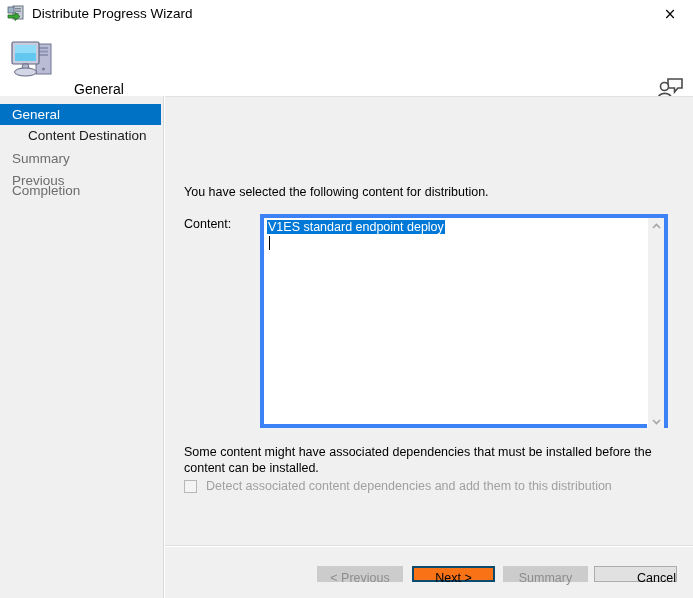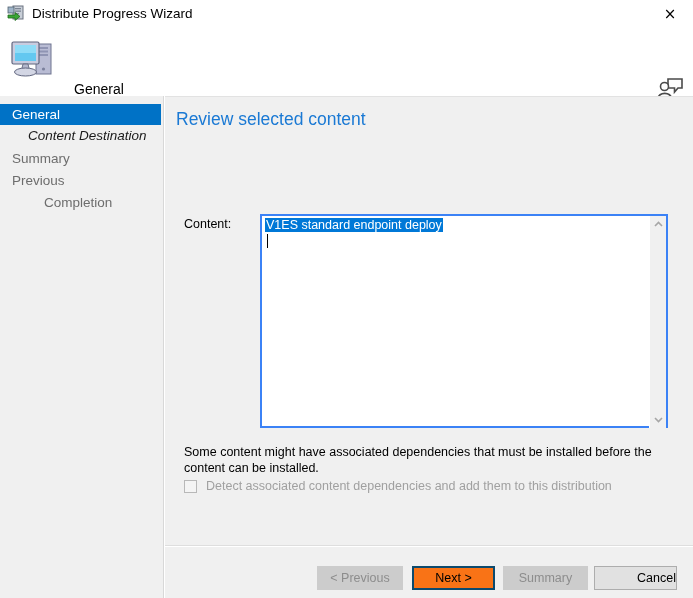--- a/index.html
+++ b/index.html
@@ -105,21 +105,21 @@
     white-space: nowrap;
     cursor: default;
     box-sizing: border-box;
   }
   .nav-item .nav-label { padding-left: 12px; display: block; }
   .nav-item.sub .nav-label { padding-left: 28px; }
   .nav-item.active {
     background: #0072c6;
   }
   .nav-item.active .nav-label { color: #ffffff; }
-  .nav-item.enabled .nav-label { color: #1a1a1a; font-style: italic; }
+  .nav-item.enabled .nav-label { color: #1a1a1a; }
 
   
   #v-divider {
     position: absolute;
     left: 163px; top: 96px;
     width: 1px; height: 502px;
     background: #d8d8d8;
   }
   #v-divider2 {
     position: absolute;
@@ -165,21 +165,21 @@
     font-size: 12.5px;
     color: #000000;
   }
 
   
   #content-box {
     position: absolute;
     left: 260px; top: 214px;
     width: 408px;
     height: 214px;
-    border: 2px solid #3b82f6;
+    border: 4px solid #3b82f6;
     background: #ffffff;
     box-sizing: border-box;
     padding-left: 36px;
   }
   #content-text-area {
     position: absolute;
     left: 0; top: 0;
     right: 18px; bottom: 0;
     padding: 2px 2px 0 3px;
     font-size: 12.5px;
@@ -271,21 +271,21 @@
   }
   #footer {
     position: absolute;
     left: 165px; top: 547px;
     width: 528px; height: 51px;
     background: #f0f0f0;
   }
   .wiz-button {
     position: absolute;
     top: 566px;
-    height: 24px;
+    height: 16px;
     font-family: "Liberation Sans", sans-serif;
     font-size: 12.5px;
     text-align: center;
     line-height: 22px;
     box-sizing: border-box;
     cursor: default;
     background: #e1e1e1;
     border: 1px solid #adadad;
     color: #000000;
     user-select: none;
@@ -361,32 +361,32 @@
     </div>
     <div class="nav-item sub enabled" style="top:29px;">
       <span class="nav-label">Content Destination</span>
     </div>
     <div class="nav-item" style="top:52px;">
       <span class="nav-label">Summary</span>
     </div>
     <div class="nav-item" style="top:74px;">
       <span class="nav-label">Previous</span>
     </div>
-    <div class="nav-item" style="top:96px;padding-left:32px;">
+    <div class="nav-item" style="top:84px;">
       <span class="nav-label">Completion</span>
     </div>
   </div>
 
   <div id="v-divider"></div>
   <div id="v-divider2"></div>
 
   <div id="main"></div>
   <div id="top-hairline"></div>
 
-  <div id="page-heading">Review selected content</div>
+  <div id="intro-text">You have selected the following content for distribution.</div>
   <div id="content-label">Content:</div>
 
   <div id="content-box">
     <div id="content-text-area">
       <span class="content-line-selected">V1ES standard endpoint deploy</span>
       <span id="caret"></span>
     </div>
     <div id="content-scrollbar">
       <div class="sb-arrow up">
         <svg width="9" height="7" viewBox="0 0 9 7">

